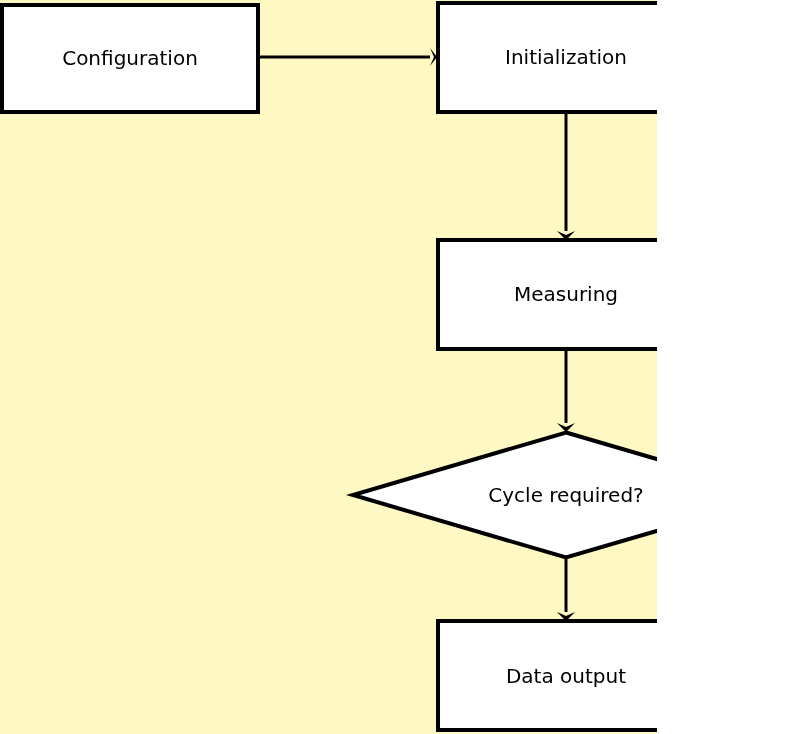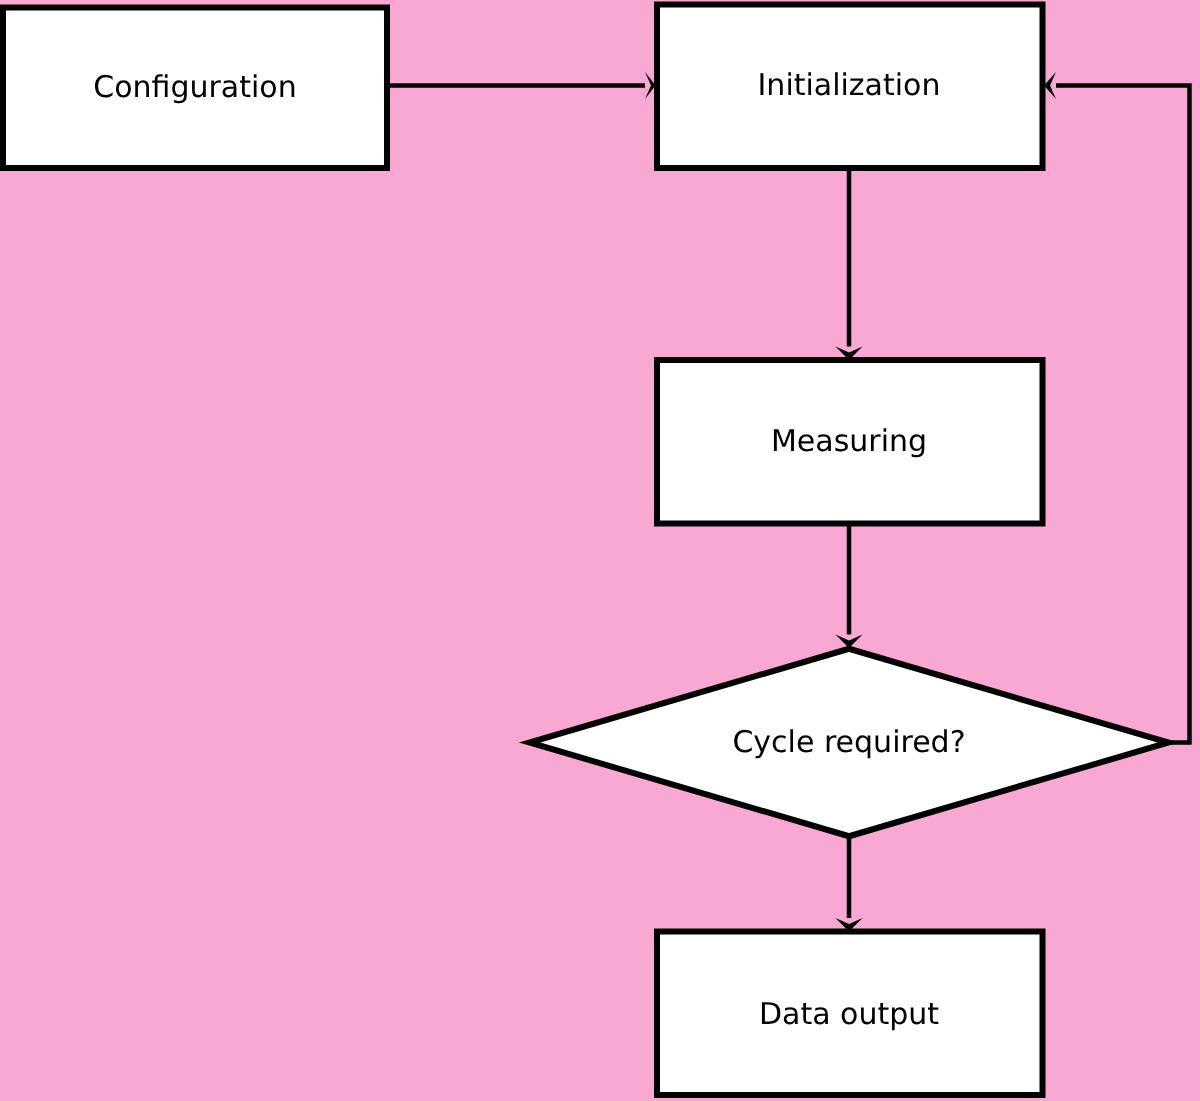--- a/index.html
+++ b/index.html
@@ -5,23 +5,23 @@
   html, body {
     margin: 0;
     padding: 0;
     background: #ffffff;
   }
   body {
     font-family: "DejaVu Sans", sans-serif;
   }
   #diagram-root {
     position: relative;
-    width: 800px;
+    width: 657px;
     height: 734px;
-    background: #f9a8d4;
+    background: #fef9c3;
     overflow: hidden;
     text-align: right;
   }
   #flow-svg {
     position: absolute;
     top: 0;
     left: 0;
     width: 800px;
     height: 734px;
     display: block;

